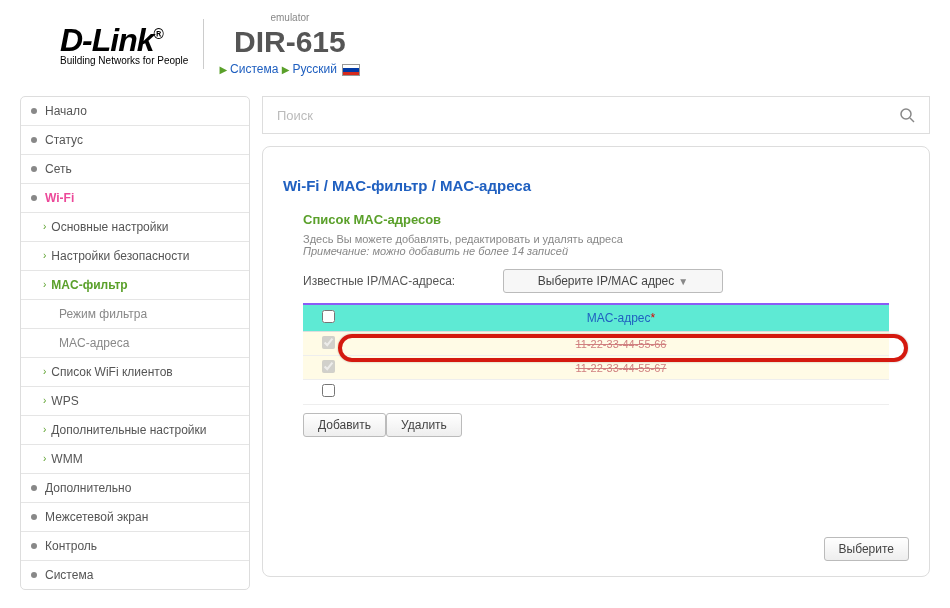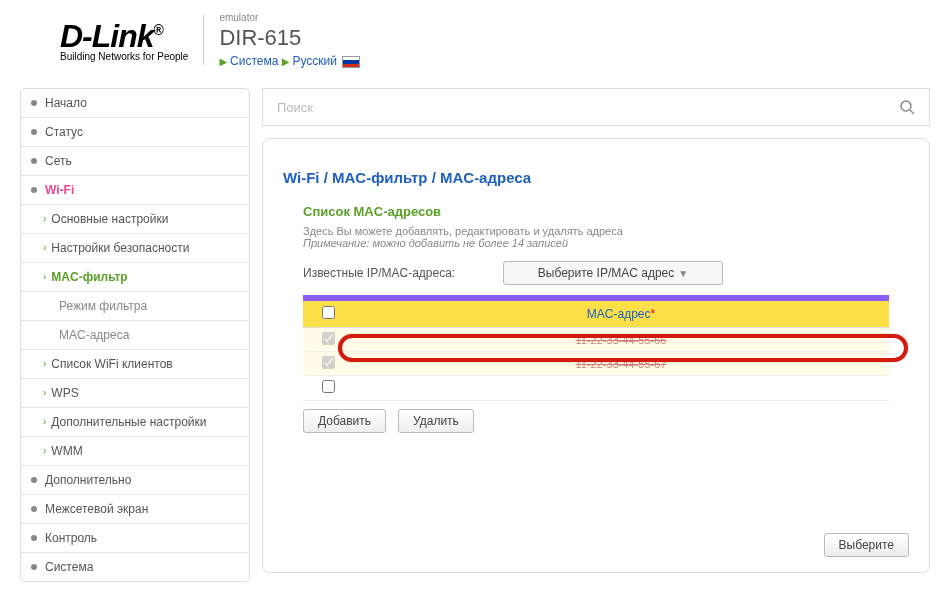--- a/index.html
+++ b/index.html
@@ -4,23 +4,23 @@
 <style>
 * { box-sizing: border-box; margin: 0; padding: 0; }
 body { font-family: Arial, sans-serif; background: #fff; font-size: 12px; color: #333; }
 .page { width: 950px; height: 608px; position: relative; overflow: hidden; }
 .header { display: flex; align-items: center; padding: 12px 0 10px 60px; }
 .logo-block { display: flex; flex-direction: column; }
 .logo-text { font-size: 32px; font-weight: bold; font-style: italic; color: #000; letter-spacing: -1px; position: relative; margin-bottom: -2px; }
 .logo-text .reg { font-size: 14px; font-style: normal; vertical-align: super; }
 .logo-sub { font-size: 10px; color: #000; margin-top: -2px; }
 .vdiv { width: 1px; height: 50px; background: #ccc; margin: 0 15px; }
-.model-block { display: flex; flex-direction: column; }
+.model-block { display: flex; flex-direction: column; text-align: center; }
 .emulator { font-size: 10px; color: #888; margin-bottom: 2px; }
-.model { font-size: 22px; font-weight: normal; color: #555; }
+.model { font-size: 30px; font-weight: bold; color: #555; }
 .crumb-line { font-size: 12px; color: #2060c0; margin-top: 3px; }
 .crumb-arrow { color: #5aa02a; margin-right: 3px; font-size: 10px; }
 .flag { display: inline-block; width: 18px; height: 12px; vertical-align: middle; position: relative; background: linear-gradient(to bottom, #fff 33%, #0039a6 33%, #0039a6 66%, #d52b1e 66%); border: 1px solid #999; margin-left: 2px; }
 .body-row { display: flex; padding: 0 20px; gap: 12px; margin-top: 10px; }
 .sidebar { width: 230px; border: 1px solid #ddd; border-radius: 5px; background: #fff; }
 .nav-item { border-bottom: 1px solid #e5e5e5; padding: 7px 10px; display: flex; align-items: center; cursor: pointer; }
 .nav-item:last-child { border-bottom: none; }
 .bullet { width: 6px; height: 6px; border-radius: 50%; background: #888; margin-right: 8px; }
 .nav-item.sub { padding-left: 22px; }
 .chev { color: #5aa02a; font-size: 10px; margin-right: 5px; line-height: 1; }
@@ -37,28 +37,28 @@
 .breadcrumb { font-size: 15px; font-weight: bold; color: #2060c0; margin-bottom: 18px; }
 .section { padding: 0 20px; }
 .section-title { color: #5aa02a; font-weight: bold; font-size: 13px; margin-bottom: 6px; }
 .section-desc { color: #888; font-size: 11px; }
 .section-note { color: #888; font-size: 11px; font-style: italic; margin-bottom: 10px; }
 .known-row { display: flex; align-items: center; margin: 12px 0 10px 0; }
 .known-label { color: #555; font-size: 12px; width: 200px; }
 .dropdown { border: 1px solid #bbb; border-radius: 3px; padding: 4px 10px; width: 220px; display: flex; justify-content: center; align-items: center; background: #f7f7f7; cursor: pointer; font-size: 12px; color: #444; gap: 4px; }
 .dd-arrow { color: #888; font-size: 10px; }
 .mac-table { width: 100%; border-collapse: collapse; margin-bottom: 8px; }
-.mac-table th { border-top: 6px solid #8b5cf6; border-bottom: 1px solid #ddd; padding: 5px; background: #fde047; font-weight: normal; margin-top: 21px; }
+.mac-table th { border-top: 2px solid #8b5cf6; border-bottom: 1px solid #ddd; padding: 5px; background: #5eead4; font-weight: normal; margin-top: 21px; }
 .mac-table td { border-bottom: 1px solid #eee; padding: 4px; text-align: center; }
 .col-check { width: 50px; }
 .mac-header-label { color: #2060c0; font-size: 12px; }
 .star { color: #d00; }
 .row-yellow { background: #fffbe6; }
 .row-yellow td { text-decoration: line-through; color: #d08080; font-size: 11px; }
-.btn-row { display: flex; gap: 12px; margin-top: 4px; }
+.btn-row { display: flex; gap: 0; margin-top: 4px; }
 .btn { border: 1px solid #bbb; background: linear-gradient(#fff,#eee); padding: 4px 14px; border-radius: 3px; font-size: 12px; color: #444; cursor: pointer; }
 .apply-row { text-align: right; margin-top: 100px; }
 input[type=checkbox] { cursor: pointer; }
 .hl-box { position: absolute; border: 4px solid #d4190f; border-radius: 14px; left: 338px; top: 334px; width: 570px; height: 28px; box-shadow: 0 0 2px rgba(0,0,0,0.3); pointer-events: none; }
 </style>
 </head>
 <body>
 <div class="page">
 
 <div class="header">

